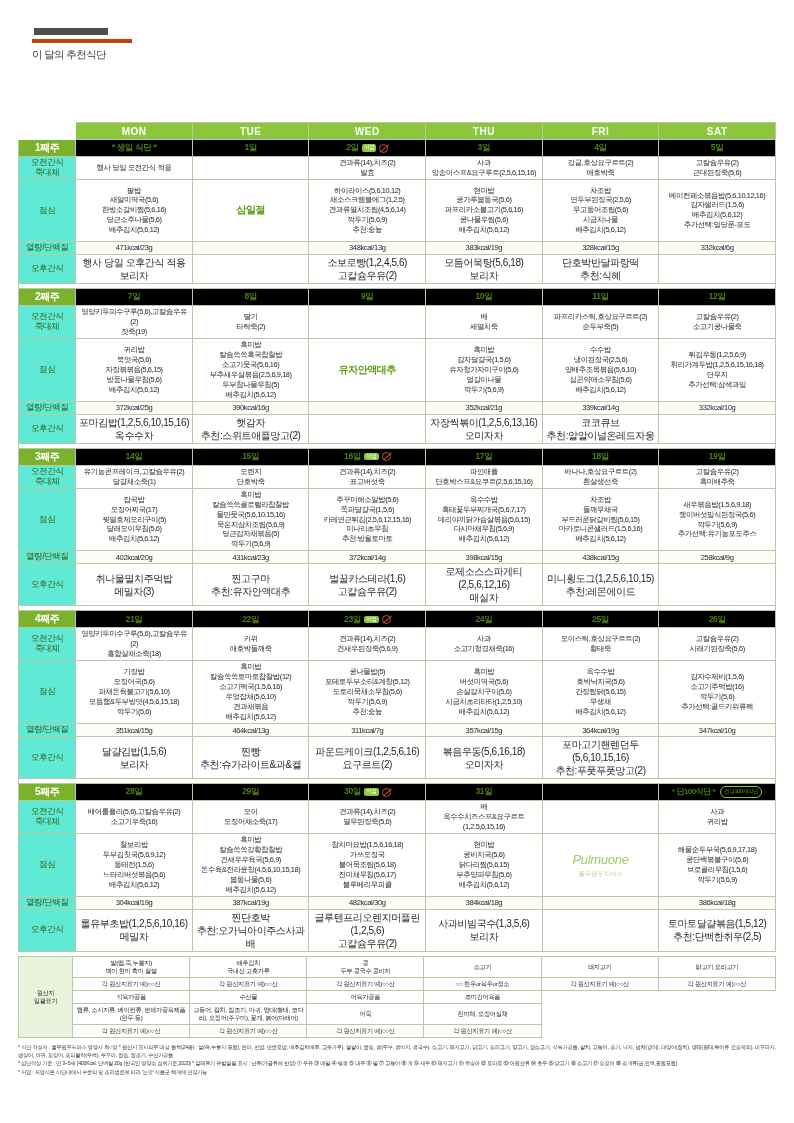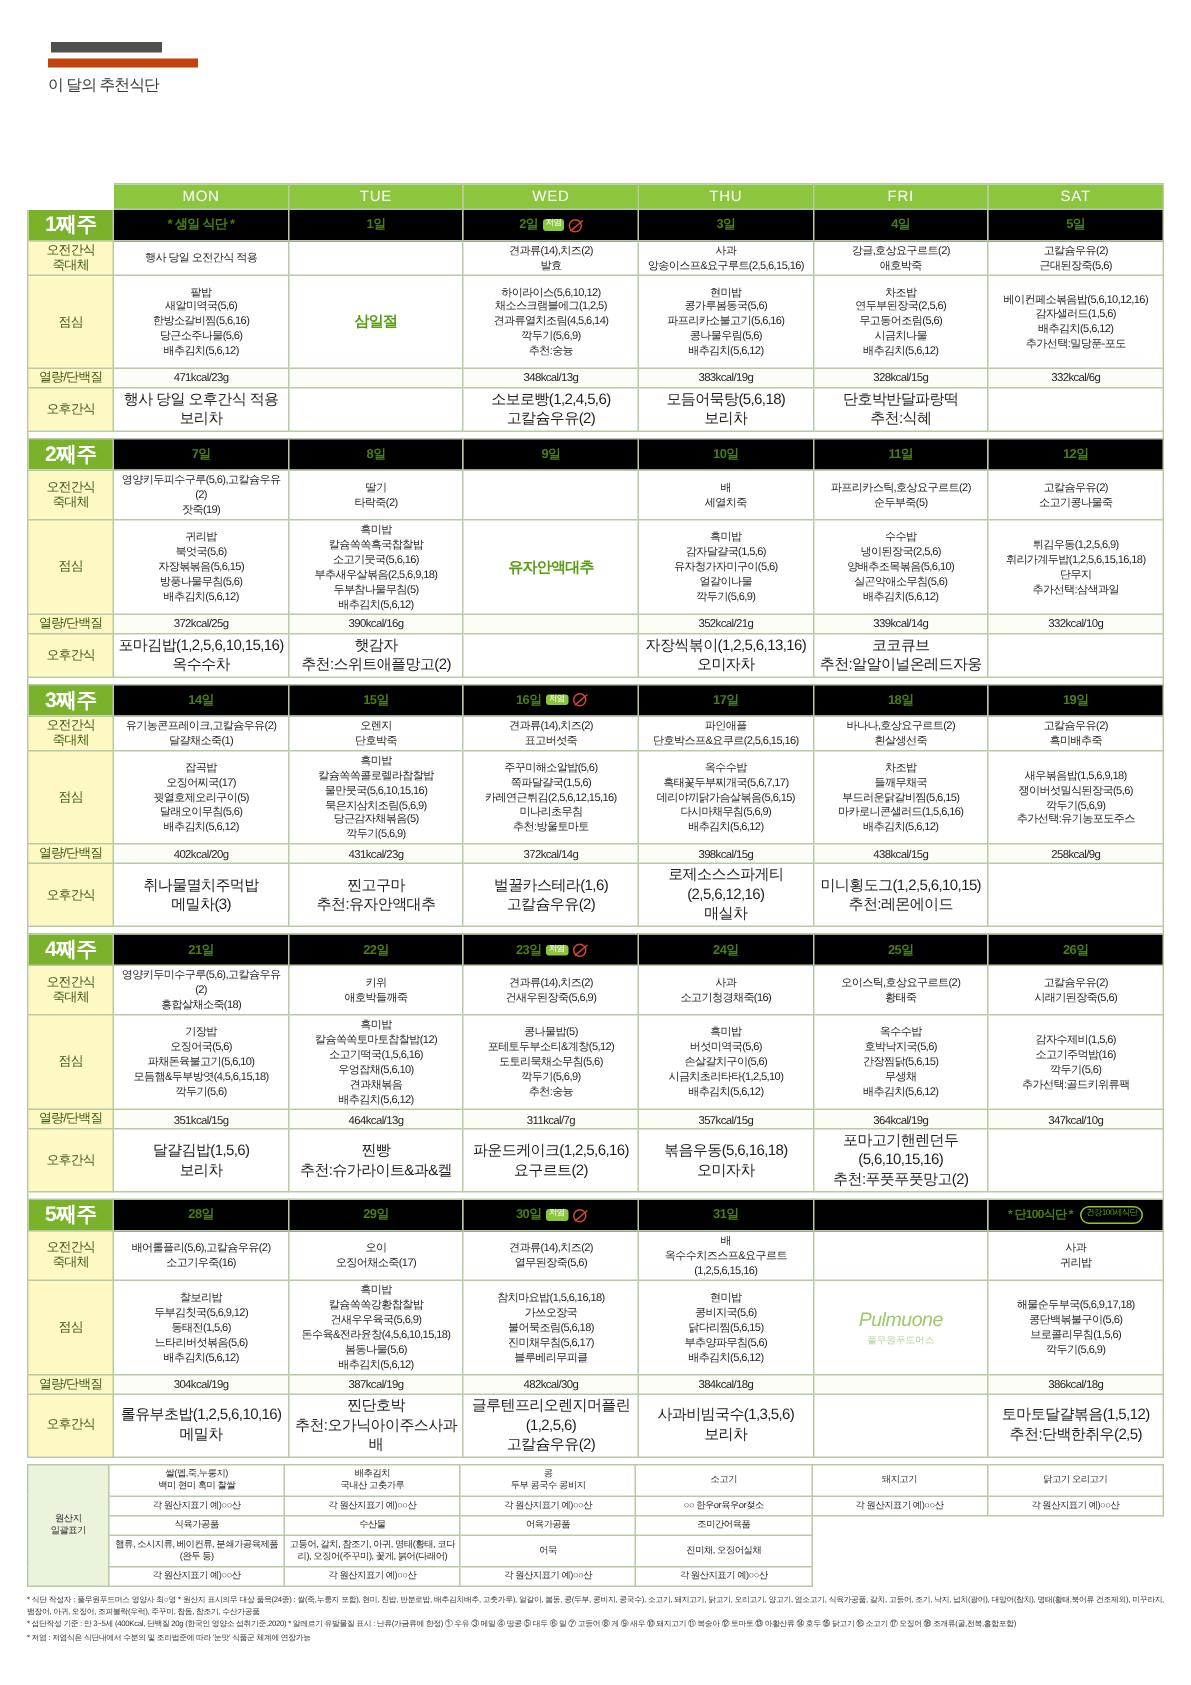--- a/index.html
+++ b/index.html
@@ -10,45 +10,45 @@
     background: #ffffff;
     color: #231f20;
     position: relative;
   }
   .page { width: 794px; height: 1123px; padding: 14px 18px 6px 18px; position: relative; }
 
   
   .hdr { height: 108px; position: relative; }
   .badge { position:absolute; left:14px; top:14px; width:104px; }
   .badge .bar { height:7px; background:#4f4f4f; width:74px; margin-left:2px; }
-  .badge .lbl { font-size:10.5px; color:#3a3a3a; letter-spacing:-0.6px; padding-top:5px; border-top:6px solid #c2410c; margin-top:4px; width:100px; text-align:left; }
+  .badge .lbl { font-size:10.5px; color:#3a3a3a; letter-spacing:-0.6px; padding-top:5px; border-top:4px solid #c2410c; margin-top:4px; width:100px; text-align:left; }
   .titles { text-align:center; padding-top:22px; }
   .t1 { font-size:17.5px; font-weight:bold; letter-spacing:-1px; color:#231f20; }
   .t2 { font-size:25px; letter-spacing:-1px; margin-top:8px; }
   .t2 .g1 { color:#8cc63f; font-weight:bold; }
   .t2 .g2 { color:#5a9e16; font-weight:bold; }
 
   
   table.menu { border-collapse:collapse; width:758px; margin:0 auto; table-layout:fixed; }
   table.menu td, table.menu th { border:1px solid #b9c9a5; padding:1px 2px; vertical-align:middle; }
   .daycol { width:110px; }
   .labcol { width:54px; }
 
   thead th {
-    background:#8cc63f; color:#ffffff; font-size:10px; font-weight:normal; height:17px;
+    background:#8cc63f; color:#ffffff; font-size:10px; font-weight:bold; height:17px;
     letter-spacing:0.5px; border:1px solid #8cc63f;
   }
   thead th.blank { background:#ffffff; border:1px solid #ffffff; }
 
   td.rowlab {
-    background:#fef9c3; font-size:8.6px; text-align:center; color:#3d5a14; letter-spacing:-0.5px;
+    background:#5eead4; font-size:8.6px; text-align:center; color:#3d5a14; letter-spacing:-0.5px;
     line-height:1.15;
   }
   td.wklab {
-    background:#7ab32b; color:#fff; font-size:14px; font-weight:bold; text-align:center; letter-spacing:-0.5px;
+    background:#7ab32b; color:#fff; font-size:10px; font-weight:bold; text-align:center; letter-spacing:-0.5px;
   }
   td.cell {
     font-size:7.4px; text-align:center; line-height:1.35; color:#231f20; letter-spacing:-0.4px;
     padding:2px 1px;
   }
   td.cell .date { font-size:8.6px; font-weight:bold; color:#4a7d12; }
   td.cell.dateline { background:#000000; }
   td.kcal { font-size:7.6px; text-align:center; background:#fbfdf6; letter-spacing:-0.4px; }
   td.snack { font-size:10px; text-align:center; letter-spacing:-0.4px; line-height:1.3; }
   td.holiday { font-size:10px; color:#5a9e16; font-weight:bold; text-align:center; letter-spacing:-0.5px;margin-top:44px; }

